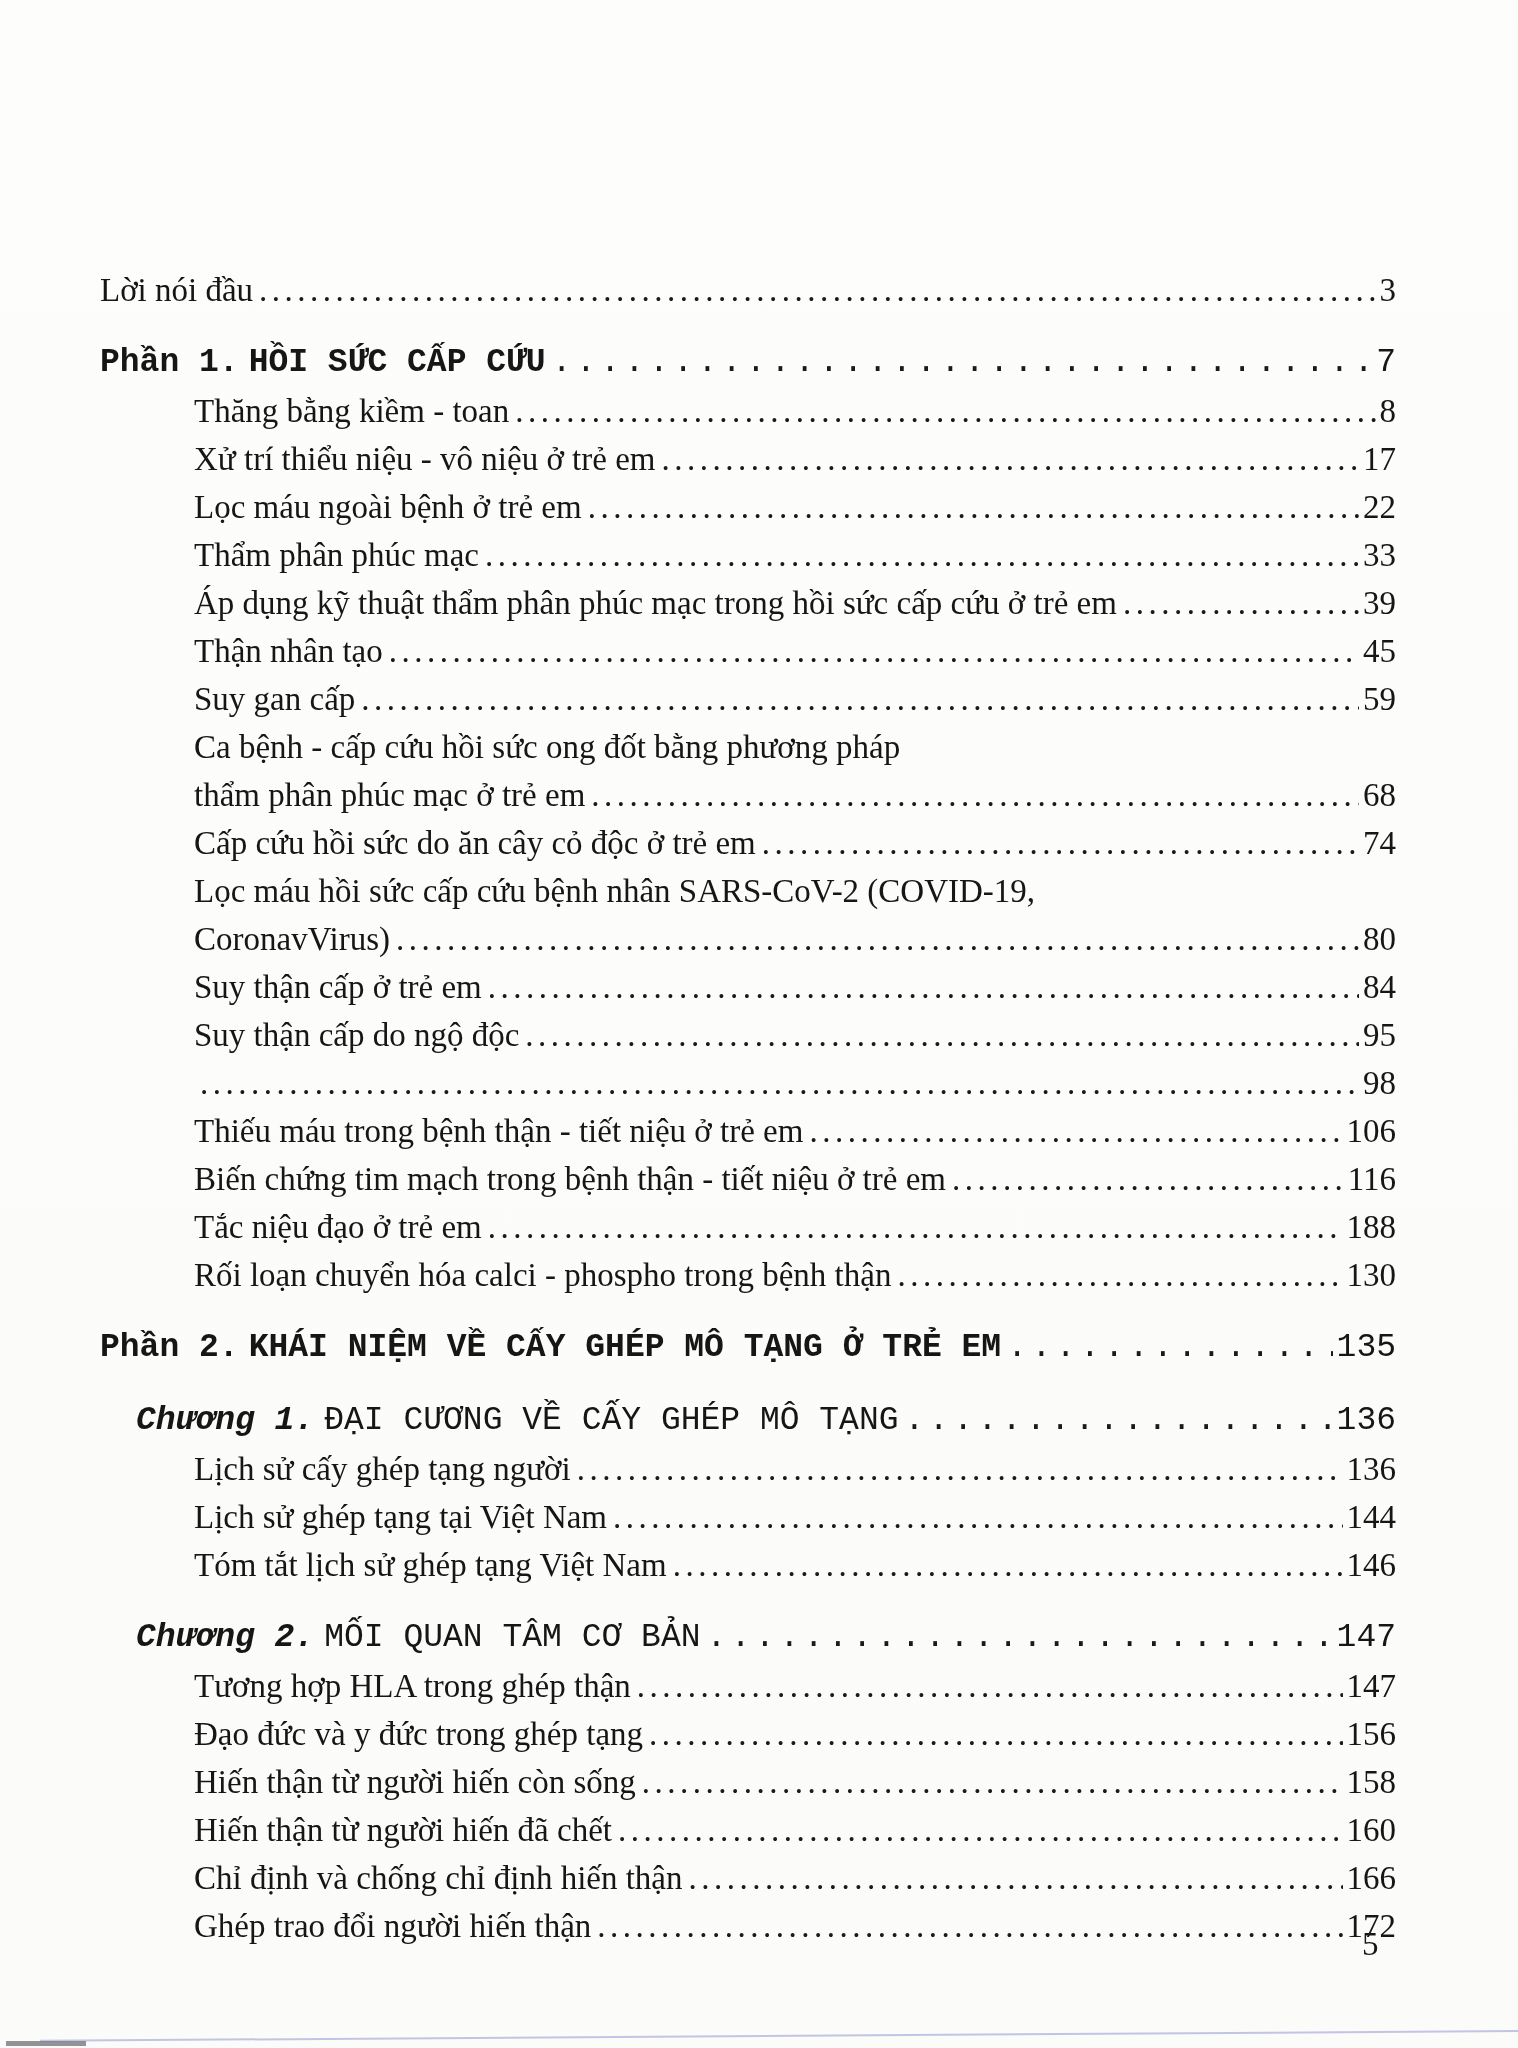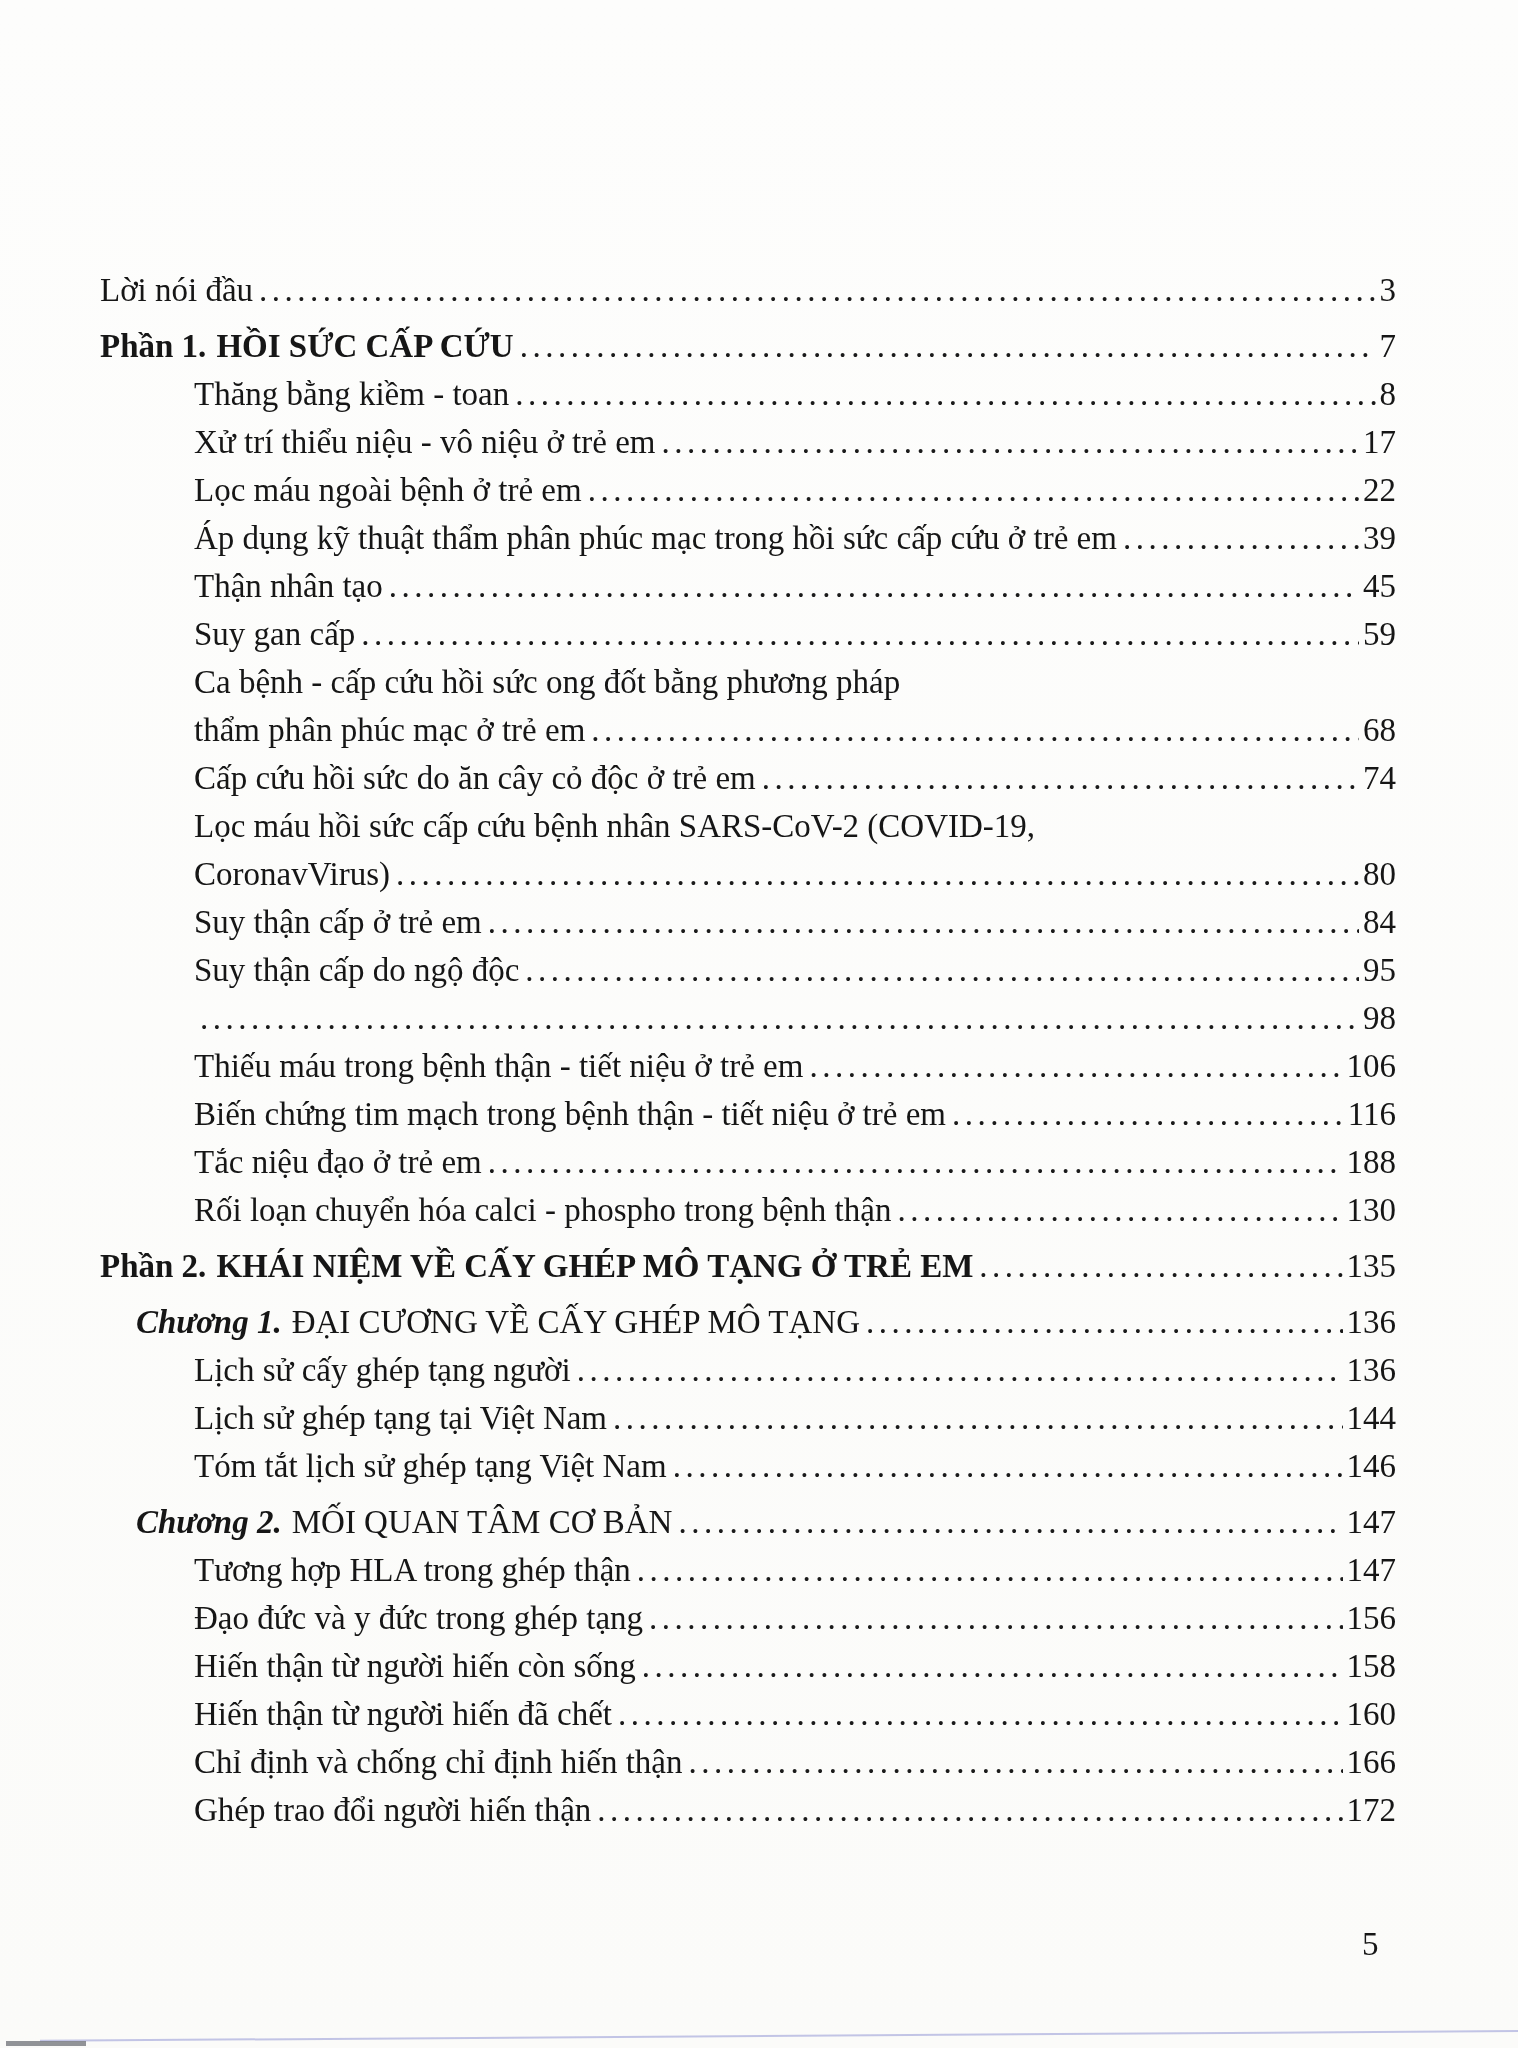--- a/index.html
+++ b/index.html
@@ -31,21 +31,21 @@
   .toc {
     position: absolute;
     top: 266px;
     left: 100px;
     width: 1296px;
   }
   .toc-row {
     font-size: 33px;
     line-height: 48px;
   }
-  .toc-row.gap-before { margin-top: 8px; }
+  .toc-row.gap-before { margin-top: 25px; font-family: Liberation Mono, monospace; }
   .line {
     display: flex;
     align-items: center;
   }
   .indent-top    { padding-left: 0; }
   .indent-chapter{ padding-left: 36px; }
   .indent-sub    { padding-left: 94px; }
   .kind-part .prefix,
   .kind-part .label { font-weight: bold; }
   .kind-chapter .prefix { font-weight: bold; font-style: italic; }
@@ -126,20 +126,27 @@
       </div>
       <div class="toc-row indent-sub">
         <div class="line">
           <span class="label">Lọc máu ngoài bệnh ở trẻ em</span>
           <span class="dots"></span>
           <span class="pagenum">22</span>
         </div>
       </div>
       <div class="toc-row indent-sub">
         <div class="line">
+          <span class="label">Thẩm phân phúc mạc</span>
+          <span class="dots"></span>
+          <span class="pagenum">33</span>
+        </div>
+      </div>
+      <div class="toc-row indent-sub">
+        <div class="line">
           <span class="label">Áp dụng kỹ thuật thẩm phân phúc mạc trong hồi sức cấp cứu ở trẻ em</span>
           <span class="dots"></span>
           <span class="pagenum">39</span>
         </div>
       </div>
       <div class="toc-row indent-sub">
         <div class="line">
           <span class="label">Thận nhân tạo</span>
           <span class="dots"></span>
           <span class="pagenum">45</span>

